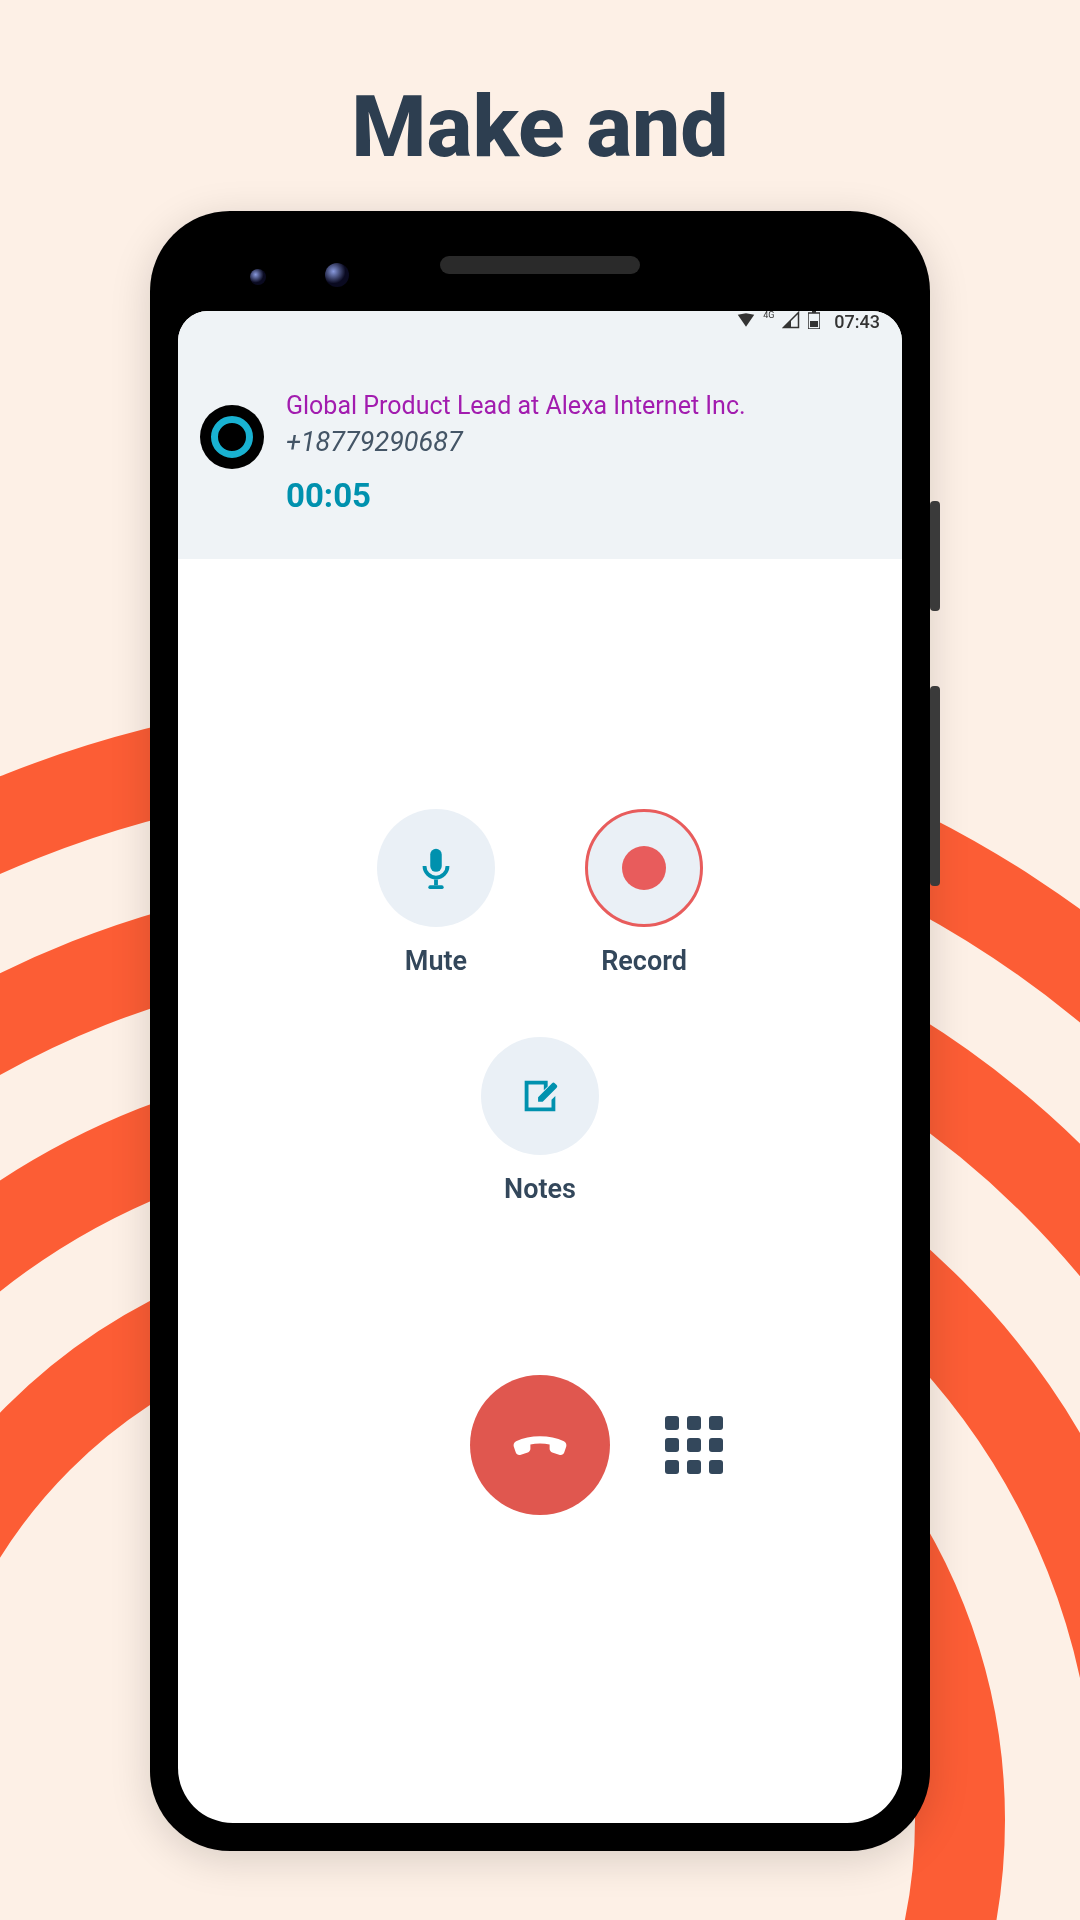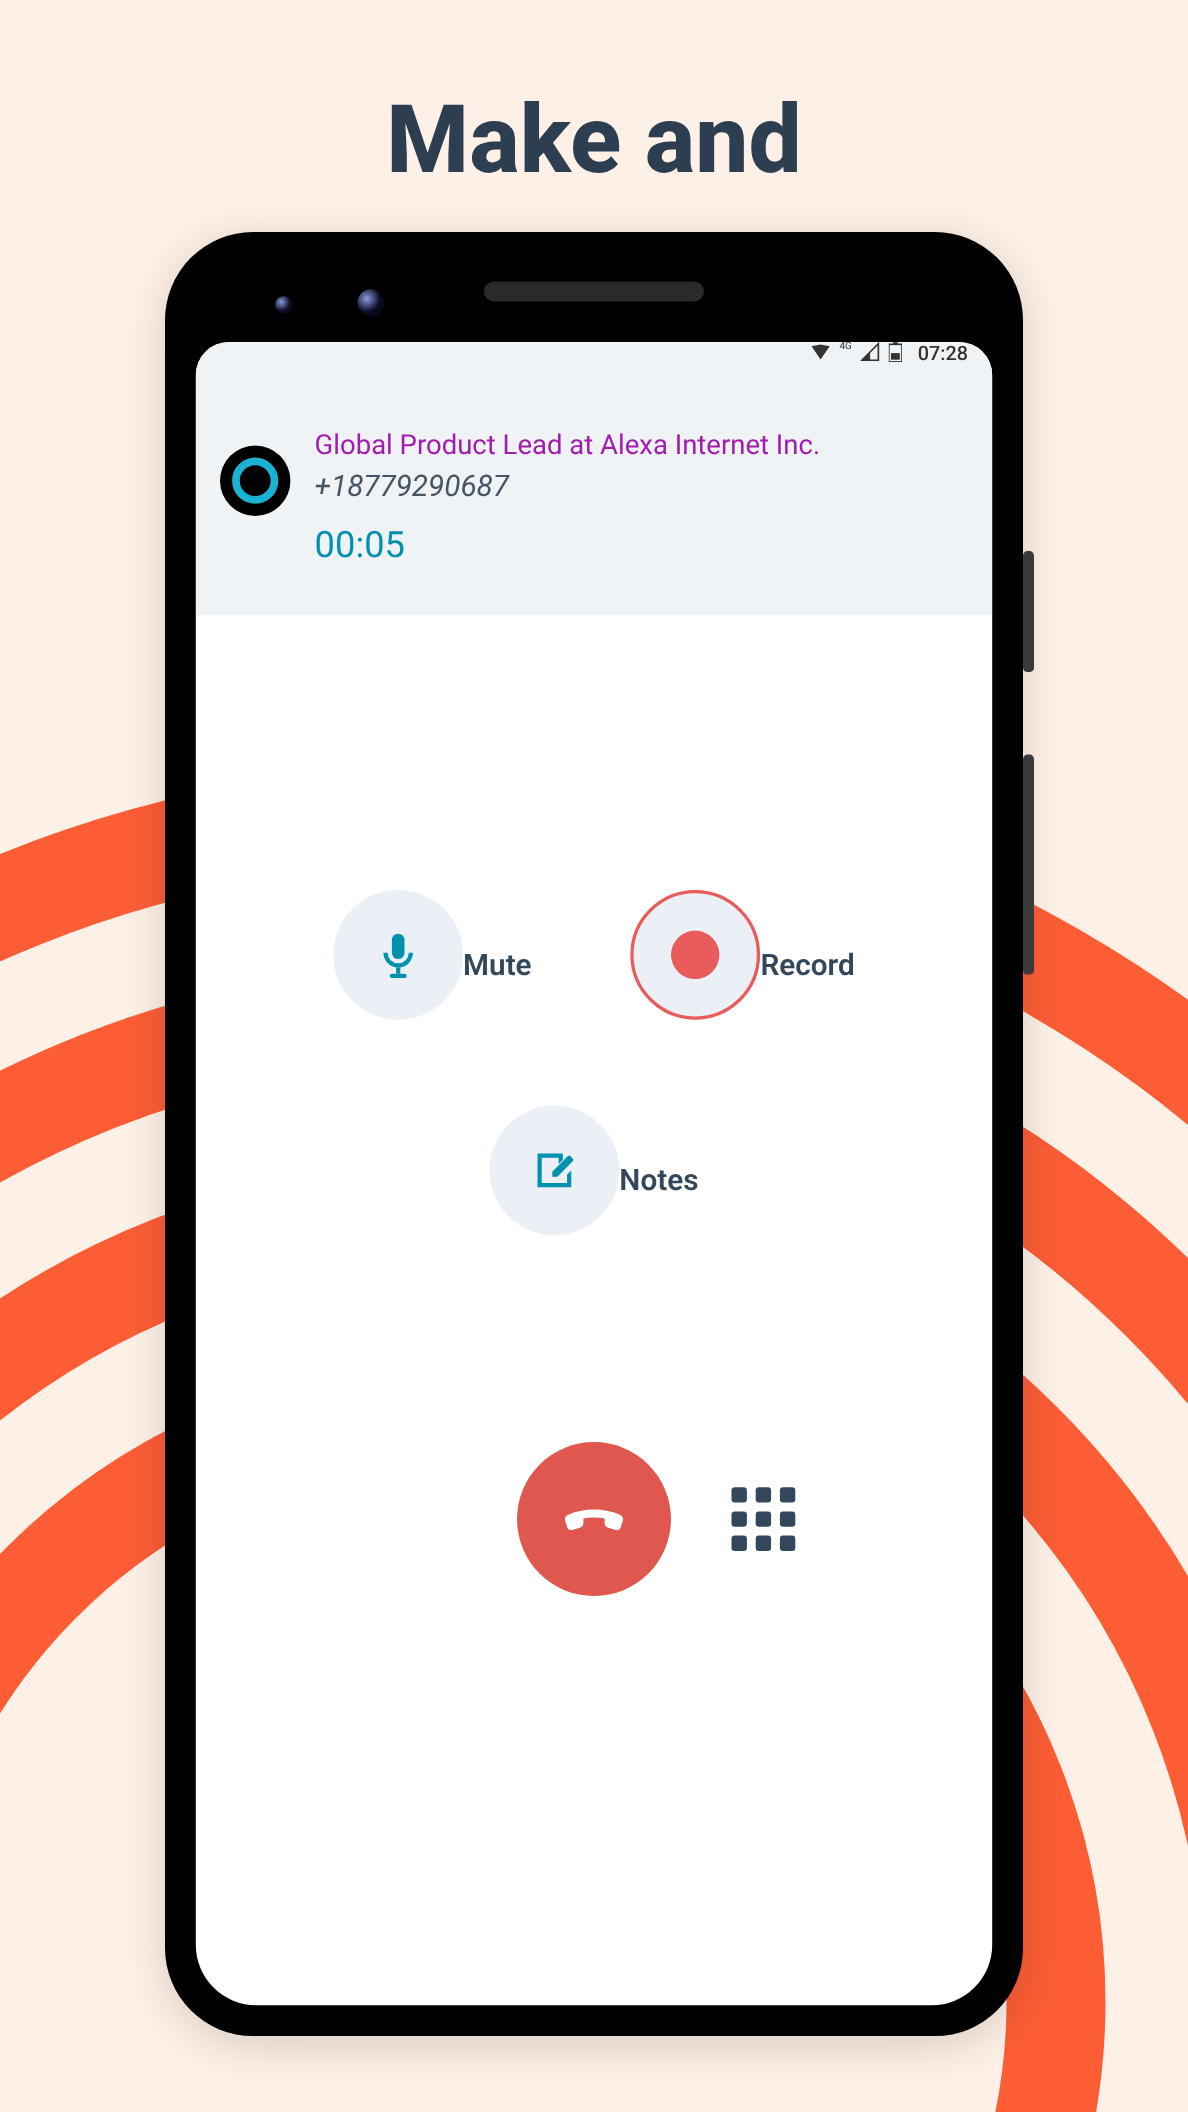--- a/index.html
+++ b/index.html
@@ -17,24 +17,24 @@
   .phone-cam2 { position:absolute; top:52px; left:175px; width:24px; height:24px; background:radial-gradient(circle at 35% 35%, #8899dd 0%, #0a0a20 55%); border-radius:50%; }
   .screen { position:absolute; top:100px; left:28px; right:28px; bottom:28px; background:#fff; border-radius:30px 30px 55px 55px; overflow:hidden; }
   .status-bar { height:46px; background:#eff3f6; display:flex; justify-content:flex-end; align-items:flex-start; padding:0 22px 0 0; gap:8px; color:#333; font-size:18px; }
   .status-bar .time { font-weight:500; margin-left:6px; }
   .contact-panel { background:#eff3f6; padding:34px 22px 44px 22px; display:flex; align-items:flex-start; gap:22px; }
   .avatar { width:64px; height:64px; border-radius:50%; background:#000; display:flex; align-items:center; justify-content:center; flex-shrink:0; margin-top:14px; }
   .avatar-inner { width:42px; height:42px; border-radius:50%; border:7px solid #19b2d2; background:#000; }
   .contact-name { font-size:38px; font-weight:700; color:#33475b; margin-bottom:8px; }
   .contact-sub  { font-size:25px; color:#a21caf; margin-bottom:6px; }
   .contact-phone{ font-size:27px; color:#445566; margin-bottom:18px;font-style:italic; }
-  .call-timer   { font-size:33px; font-weight:400; color:#0091ae; }
+  .call-timer   { font-size:33px; font-weight:700; color:#0091ae; }
   .actions-area { padding-top:250px; }
   .actions-row { display:flex; justify-content:center; gap:90px; margin-bottom:60px; }
-  .action-btn { display:flex; flex-direction:row; align-items:center; cursor:pointer; }
+  .action-btn { display:flex; flex-direction:column; align-items:center; cursor:pointer; }
   .action-bubble { width:118px; height:118px; border-radius:50%; background:#eaf0f6; display:flex; align-items:center; justify-content:center; margin-bottom:18px; }
   .action-bubble.record { background:#eaf0f6; border:3px solid #e85c5c; }
   .record-dot { width:44px; height:44px; border-radius:50%; background:#e85c5c; }
   .action-label { font-size:27px; font-weight:600; color:#33475b; }
   .footer-row { display:flex; justify-content:center; align-items:center; gap:90px; margin-top:170px; position:relative; }
   .hangup-btn { width:140px; height:140px; border-radius:50%; background:#e0574f; display:flex; align-items:center; justify-content:center; cursor:pointer; }
   .dialpad-btn { display:grid; grid-template-columns:repeat(3,14px); grid-template-rows:repeat(3,14px); gap:8px; cursor:pointer; position:absolute; left:calc(50% + 125px); }
   .dialpad-btn div { width:14px; height:14px; background:#33475b; border-radius:3px; }
   svg { display:block; }
 </style>
@@ -73,21 +73,21 @@
         <span style="font-size:9px;line-height:9px;margin-bottom:8px;">4G</span>
         <svg width="18" height="18" viewBox="0 0 24 24">
             <path d="M2 22 L22 2 L22 22 Z" fill="none" stroke="#333" stroke-width="2"></path>
             <path d="M2 22 L12 12 L12 22 Z" fill="#333"></path>
           </svg>
         <svg width="12" height="18" viewBox="0 0 12 18">
             <rect x="0" y="2" width="12" height="16" fill="none" stroke="#333" stroke-width="1.5"></rect>
             <rect x="2" y="10" width="8" height="6" fill="#333"></rect>
             <rect x="4" y="0" width="4" height="2" fill="#333"></rect>
           </svg>
-        <span class="time">07:28</span>
+        <span class="time">07:43</span>
       </div>
 
       <div class="contact-panel">
         <div class="avatar">
           <div class="avatar-inner"></div>
         </div>
         <div>
           <div class="contact-sub">Global Product Lead at Alexa Internet Inc.</div>
           <div class="contact-phone">+18779290687</div>
           <div class="call-timer">00:05</div>

